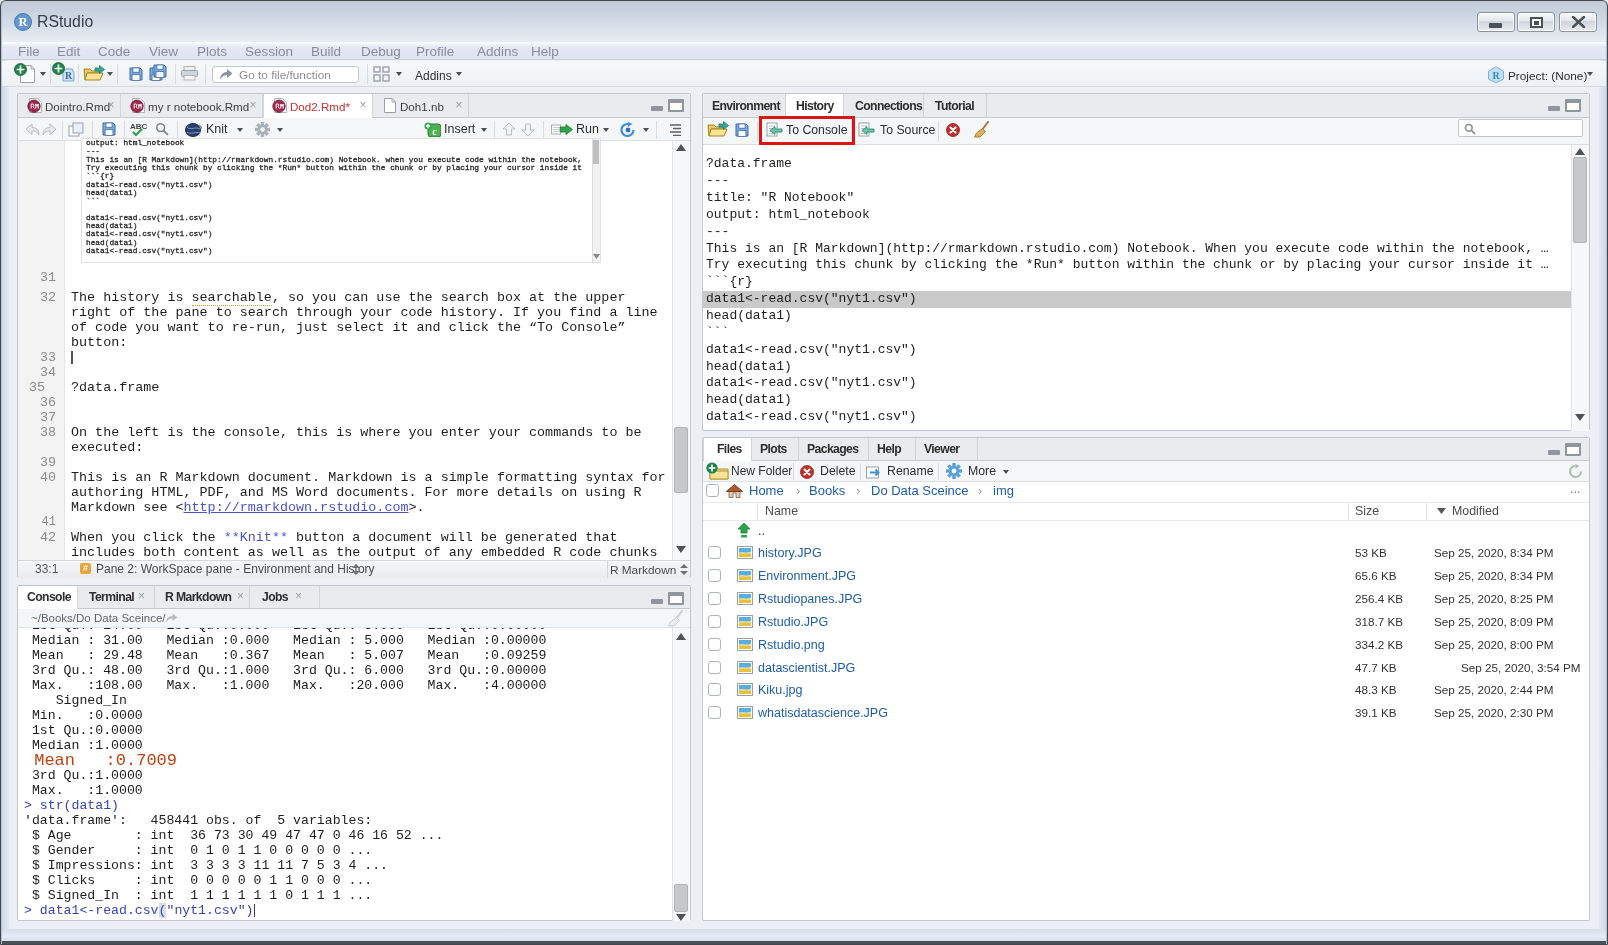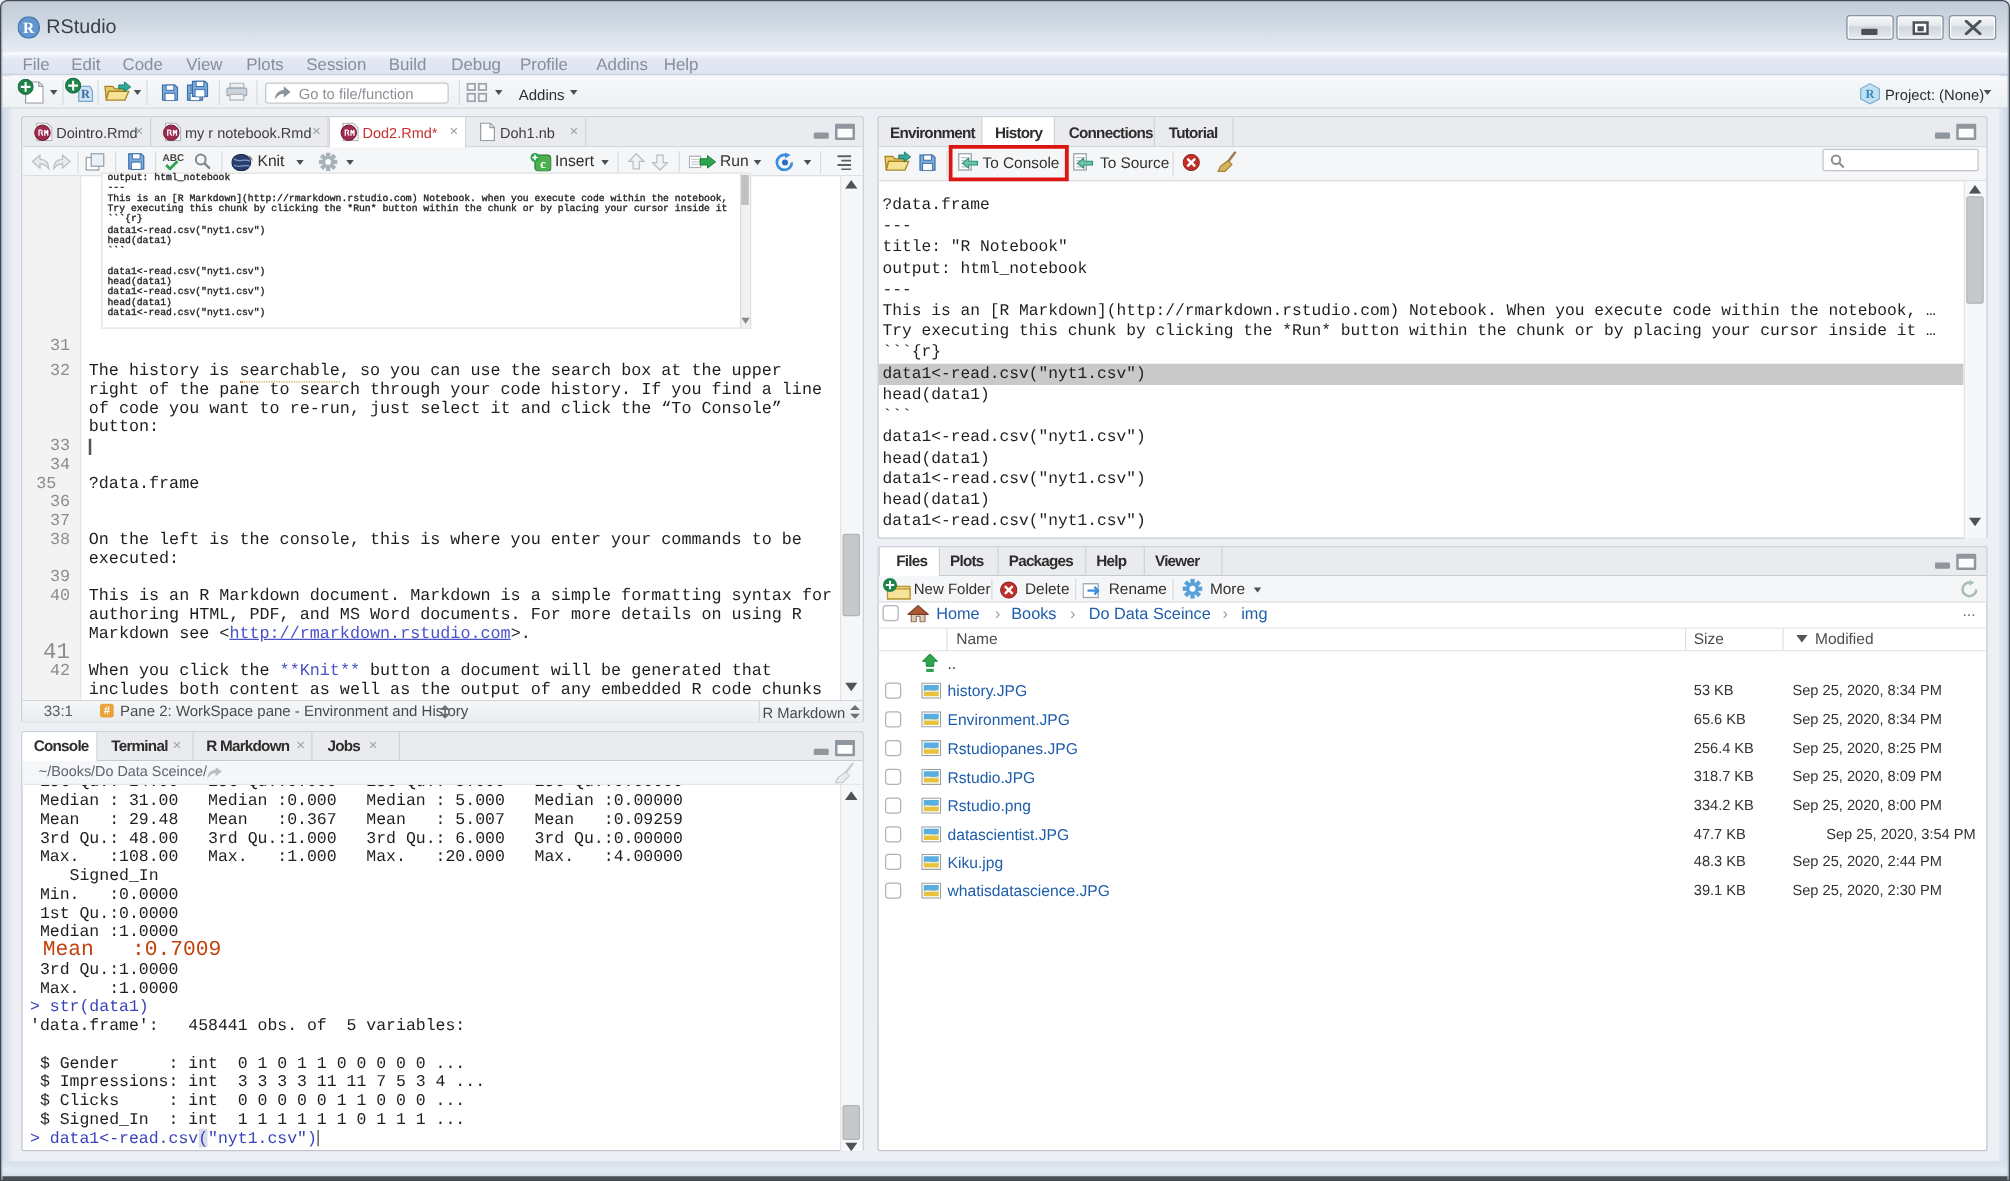--- a/index.html
+++ b/index.html
@@ -234,21 +234,21 @@
 <div class="abs mono" style="left:18px;top:269.5px;font-size:13.4px;color:#8c8c8c;height:15px;line-height:15px;width:38px;text-align:right">31</div>
 <div class="abs mono" style="left:18px;top:289.5px;font-size:13.4px;color:#8c8c8c;height:15px;line-height:15px;width:38px;text-align:right">32</div>
 <div class="abs mono" style="left:18px;top:349.5px;font-size:13.4px;color:#8c8c8c;height:15px;line-height:15px;width:38px;text-align:right">33</div>
 <div class="abs mono" style="left:18px;top:364.5px;font-size:13.4px;color:#8c8c8c;height:15px;line-height:15px;width:38px;text-align:right">34</div>
 <div class="abs mono" style="left:18px;top:379.5px;font-size:13.4px;color:#8c8c8c;height:15px;line-height:15px;width:38px;text-align:center">35</div>
 <div class="abs mono" style="left:18px;top:394.5px;font-size:13.4px;color:#8c8c8c;height:15px;line-height:15px;width:38px;text-align:right">36</div>
 <div class="abs mono" style="left:18px;top:409.5px;font-size:13.4px;color:#8c8c8c;height:15px;line-height:15px;width:38px;text-align:right">37</div>
 <div class="abs mono" style="left:18px;top:424.5px;font-size:13.4px;color:#8c8c8c;height:15px;line-height:15px;width:38px;text-align:right">38</div>
 <div class="abs mono" style="left:18px;top:454.5px;font-size:13.4px;color:#8c8c8c;height:15px;line-height:15px;width:38px;text-align:right">39</div>
 <div class="abs mono" style="left:18px;top:469.5px;font-size:13.4px;color:#8c8c8c;height:15px;line-height:15px;width:38px;text-align:right">40</div>
-<div class="abs mono" style="left:18px;top:514.5px;font-size:18px;color:#8c8c8c;height:15px;line-height:15px;width:38px;text-align:right">41</div>
+<div class="abs mono" style="left:18px;top:514.5px;font-size:12px;color:#8c8c8c;height:15px;line-height:15px;width:38px;text-align:right">41</div>
 <div class="abs mono" style="left:18px;top:529.5px;font-size:13.4px;color:#8c8c8c;height:15px;line-height:15px;width:38px;text-align:right">42</div>
 <div class="abs mono" style="left:71px;top:289.5px;font-size:13.4px;color:#1e1e1e;height:15px;line-height:15px;">The history is <span style="border-bottom:1px dotted #cf9c4a">searchable</span>, so you can use the search box at the upper</div>
 <div class="abs mono" style="left:71px;top:304.5px;font-size:13.4px;color:#1e1e1e;height:15px;line-height:15px;">right of the pane to search through your code history. If you find a line</div>
 <div class="abs mono" style="left:71px;top:319.5px;font-size:13.4px;color:#1e1e1e;height:15px;line-height:15px;">of code you want to re-run, just select it and click the “To Console”</div>
 <div class="abs mono" style="left:71px;top:334.5px;font-size:13.4px;color:#1e1e1e;height:15px;line-height:15px;">button:</div>
 <div class="abs" style="left:71px;top:350.5px;width:1.5px;height:13px;background:#555"></div>
 <div class="abs mono" style="left:71px;top:379.5px;font-size:13.4px;color:#1e1e1e;height:15px;line-height:15px;">?data.frame</div>
 <div class="abs mono" style="left:71px;top:424.5px;font-size:13.4px;color:#1e1e1e;height:15px;line-height:15px;">On the left is the console, this is where you enter your commands to be</div>
 <div class="abs mono" style="left:71px;top:439.5px;font-size:13.4px;color:#1e1e1e;height:15px;line-height:15px;">executed:</div>
 <div class="abs mono" style="left:71px;top:469.5px;font-size:13.4px;color:#1e1e1e;height:15px;line-height:15px;">This is an R Markdown document. Markdown is a simple formatting syntax for</div>
@@ -331,20 +331,21 @@
     <div class="abs mono" style="left:6px;top:50px;font-size:13.2px;height:15px;line-height:15px;color:#1e1e1e"> Max.   :108.00   Max.   :1.000   Max.   :20.000   Max.   :4.00000</div>
     <div class="abs mono" style="left:6px;top:65px;font-size:13.2px;height:15px;line-height:15px;color:#1e1e1e">    Signed_In</div>
     <div class="abs mono" style="left:6px;top:80px;font-size:13.2px;height:15px;line-height:15px;color:#1e1e1e"> Min.   :0.0000</div>
     <div class="abs mono" style="left:6px;top:95px;font-size:13.2px;height:15px;line-height:15px;color:#1e1e1e"> 1st Qu.:0.0000</div>
     <div class="abs mono" style="left:6px;top:110px;font-size:13.2px;height:15px;line-height:15px;color:#1e1e1e"> Median :1.0000</div>
     <div class="abs mono" style="left:6px;top:125px;font-size:17px;height:15px;line-height:15px;color:#c2410c"> Mean   :0.7009</div>
     <div class="abs mono" style="left:6px;top:140px;font-size:13.2px;height:15px;line-height:15px;color:#1e1e1e"> 3rd Qu.:1.0000</div>
     <div class="abs mono" style="left:6px;top:155px;font-size:13.2px;height:15px;line-height:15px;color:#1e1e1e"> Max.   :1.0000</div>
     <div class="abs mono" style="left:6px;top:170px;font-size:13.2px;height:15px;line-height:15px;color:#3a43b8">&gt; str(data1)</div>
     <div class="abs mono" style="left:6px;top:185px;font-size:13.2px;height:15px;line-height:15px;color:#1e1e1e">'data.frame':   458441 obs. of  5 variables:</div>
+    <div class="abs mono" style="left:6px;top:200px;font-size:13.2px;height:15px;line-height:15px;color:#1e1e1e"> $ Age        : int  36 73 30 49 47 47 0 46 16 52 ...</div>
     <div class="abs mono" style="left:6px;top:215px;font-size:13.2px;height:15px;line-height:15px;color:#1e1e1e"> $ Gender     : int  0 1 0 1 1 0 0 0 0 0 ...</div>
     <div class="abs mono" style="left:6px;top:230px;font-size:13.2px;height:15px;line-height:15px;color:#1e1e1e"> $ Impressions: int  3 3 3 3 11 11 7 5 3 4 ...</div>
     <div class="abs mono" style="left:6px;top:245px;font-size:13.2px;height:15px;line-height:15px;color:#1e1e1e"> $ Clicks     : int  0 0 0 0 0 1 1 0 0 0 ...</div>
     <div class="abs mono" style="left:6px;top:260px;font-size:13.2px;height:15px;line-height:15px;color:#1e1e1e"> $ Signed_In  : int  1 1 1 1 1 1 0 1 1 1 ...</div>
     <div class="abs mono" style="left:6px;top:275px;font-size:13.2px;height:15px;line-height:15px;color:#3a43b8">&gt; data1&lt;-read.csv<span style="background:#d6dde8">(</span>"nyt1.csv")</div>
     <div class="abs" style="left:235.68px;top:276px;width:1.5px;height:13px;background:#444"></div>
   </div>
 <div class="abs" style="left:672px;top:628.0px;width:18px;height:292.5px;background:#f6f7f8;border-left:1px solid #e2e5e8"></div>
 <svg class="icon" style="left:676px;top:633px;" width="10" height="7" viewBox="0 0 10 7">
     <path d="M5 0 L10 7 L0 7 Z" fill="#4e5358"></path>

